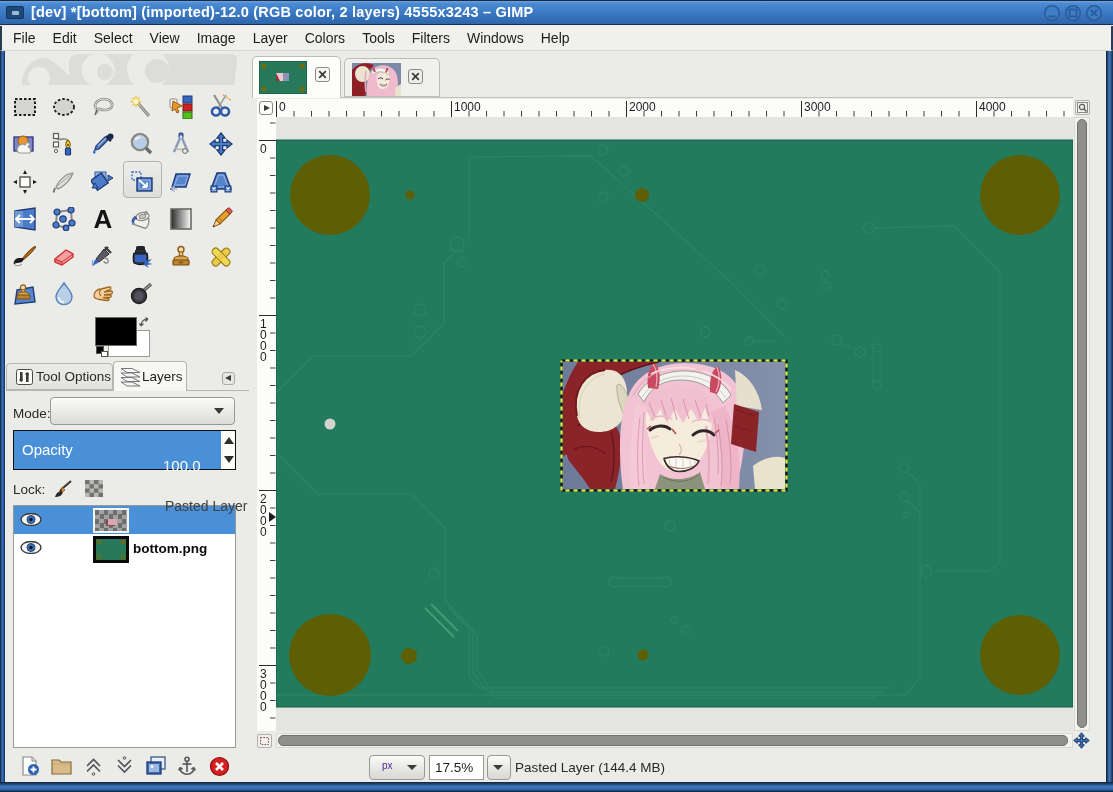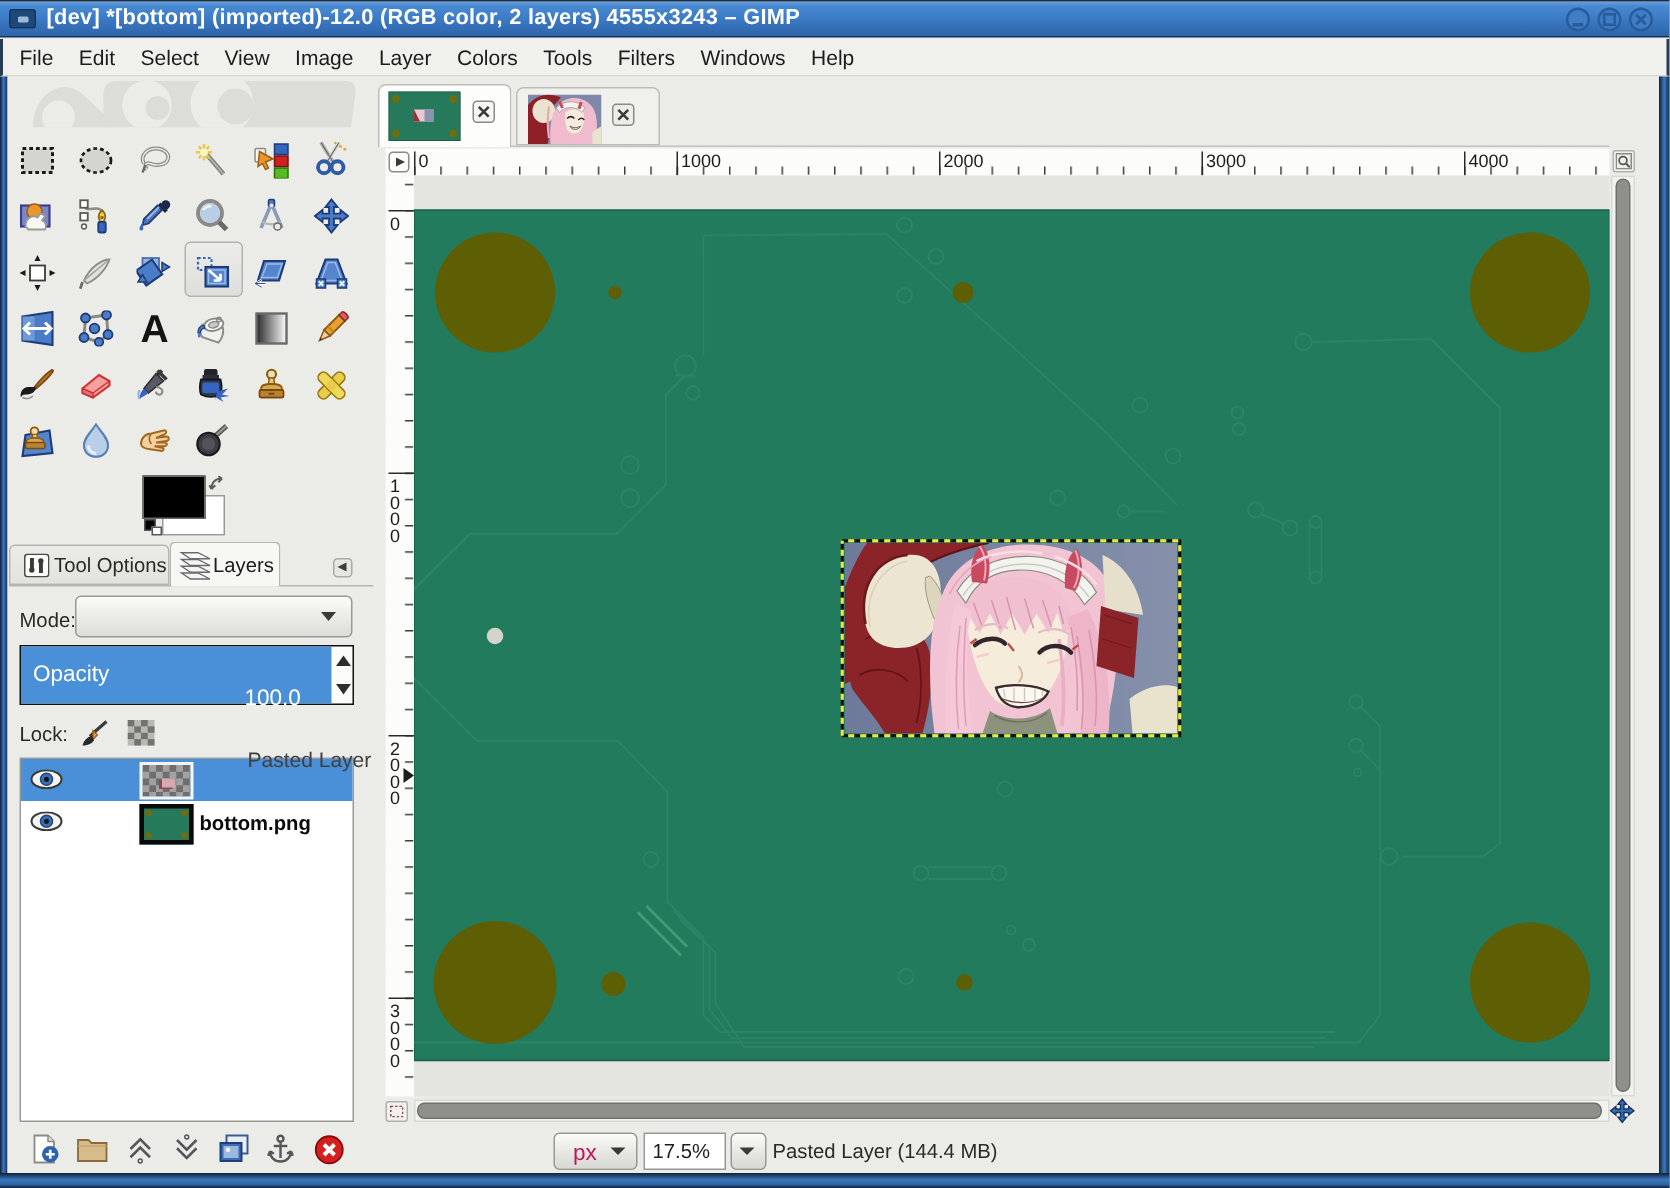--- a/index.html
+++ b/index.html
@@ -721,20 +721,20 @@
     </svg>
 
 <div class="abs" style="left:826px;top:49px;width:15px;height:15px;background:#f0f0ed;border:1px solid #b0b0ac;border-radius:2px;"></div>
 <svg class="abs" style="left:828px;top:51px;" width="11" height="11" viewBox="0 0 11 11">
       <rect x="0.5" y="0.5" width="10" height="10" fill="none" stroke="#8a8a86"></rect>
       <circle cx="5" cy="5" r="2.6" fill="none" stroke="#5a5a56" stroke-width="1.2"></circle>
       <path d="M7 7 L9.5 9.5" stroke="#5a5a56" stroke-width="1.4"></path>
     </svg>
 
 <div class="abs" style="left:120px;top:704px;width:56px;height:25px;background:linear-gradient(#fbfbf9,#e4e4e0 60%,#d8d8d4);border:1px solid #989894;border-radius:4px;"></div>
-<div class="abs" style="left:133px;top:709px;font-size:15px;color:#be185d;">px</div>
+<div class="abs" style="left:133px;top:709px;font-size:10px;color:#4c1d95;">px</div>
 <div class="abs" style="left:158px;top:714px;width:0;height:0;border-top:5.5px solid #3a3a36;border-left:5px solid transparent;border-right:5px solid transparent;"></div>
 <div class="abs" style="left:180px;top:704px;width:55px;height:25px;background:#fff;border:1px solid #989894;"></div>
 <div class="abs" style="left:186px;top:709px;width:42px;font-size:13.5px;color:#1c1c1c;text-align:left;">17.5%</div>
 <div class="abs" style="left:238px;top:704px;width:24px;height:25px;background:linear-gradient(#fbfbf9,#e4e4e0 60%,#d8d8d4);border:1px solid #989894;border-radius:4px;"></div>
 <div class="abs" style="left:244px;top:714px;width:0;height:0;border-top:5.5px solid #3a3a36;border-left:5px solid transparent;border-right:5px solid transparent;"></div>
 <div class="abs" style="left:266px;top:709px;font-size:13.5px;color:#2a2a26;">Pasted Layer (144.4 MB)</div>
 </div>
 
 </body></html>

